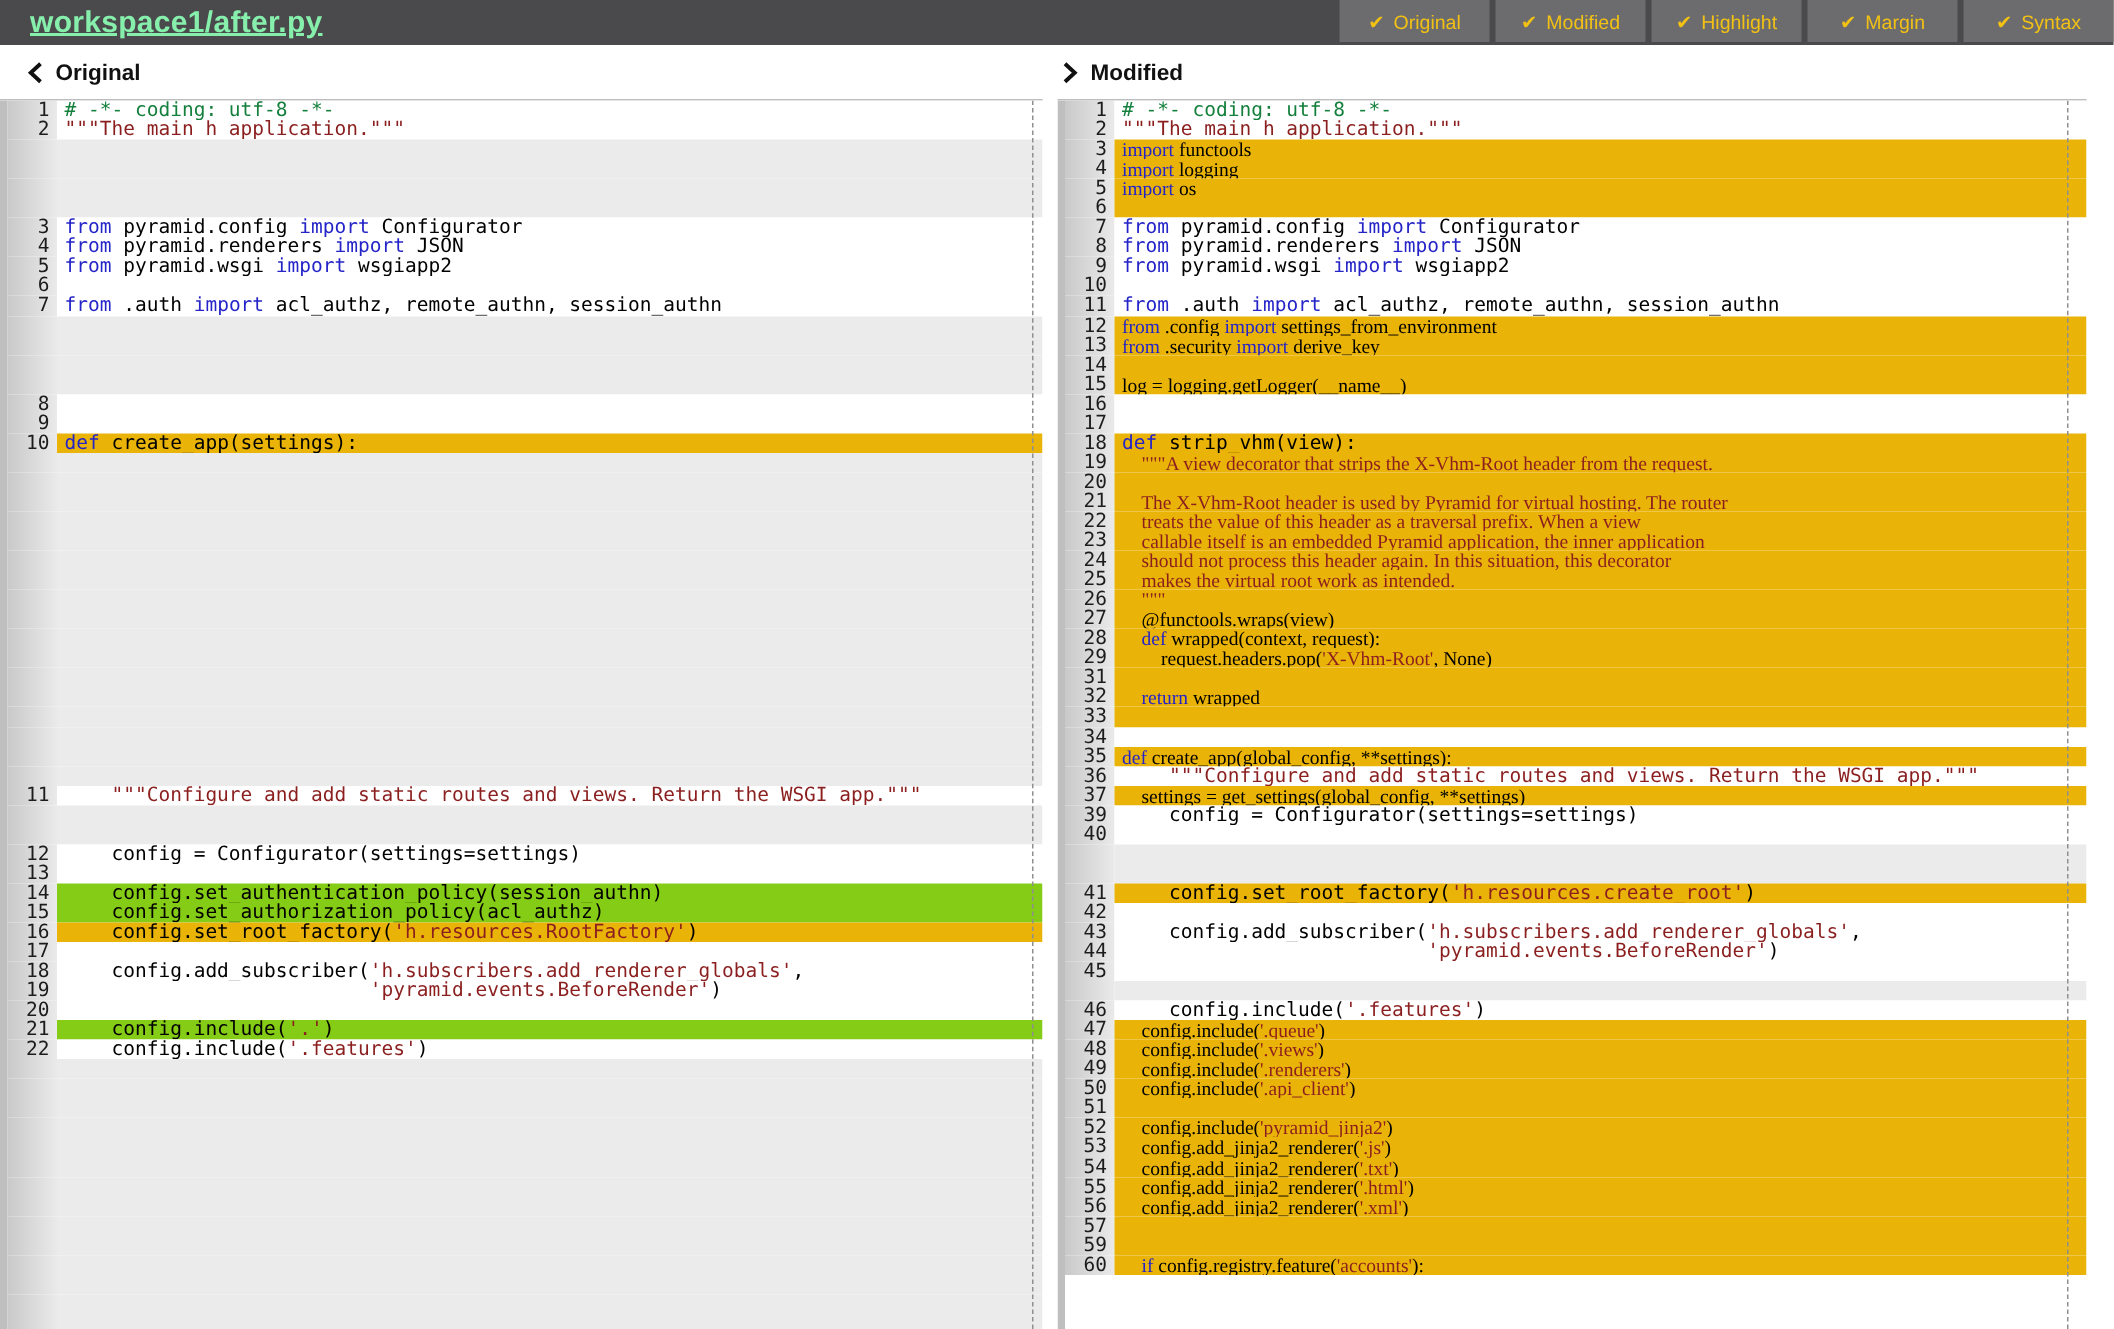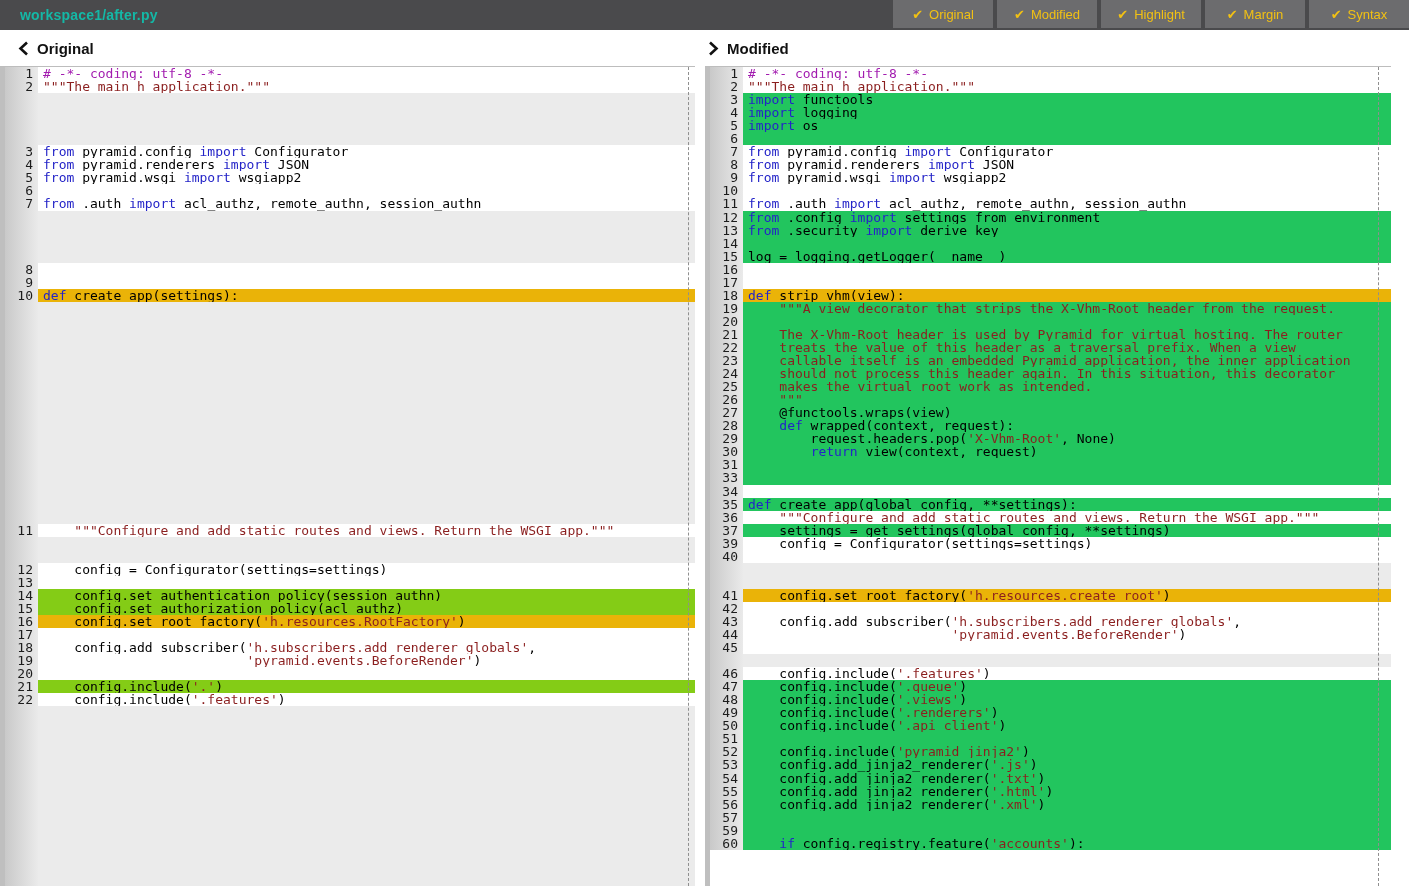--- a/index.html
+++ b/index.html
@@ -2,22 +2,22 @@
 <html><head>
 <meta charset="utf-8">
 <style>
   * { margin:0; padding:0; box-sizing:border-box; }
   html,body { width:1409px; height:886px; background:#ffffff; overflow:hidden;
               font-family:"Liberation Sans", sans-serif; }
   .window { position:absolute; top:0; left:0; width:1409px; height:886px; background:#fff; }
 
   
   .titlebar { position:absolute; top:0; left:0; width:1409px; height:30px; background:#4a4a4c; }
-  .titlebar .title { position:absolute; left:20px; top:0; line-height:30px; color:#14b8a6;
-                     font-weight:bold; font-size:14px; letter-spacing:0.2px; }
+  .titlebar .title { position:absolute; left:20px; top:0; line-height:30px; color:#86efac;
+                     font-weight:bold; font-size:20px; letter-spacing:0.2px;text-decoration:underline; }
   .toolbar { position:absolute; right:0; top:0; height:30px; display:flex; }
   .tbtn { width:100px; height:28px; margin-left:4px; background:#6c6c6e; color:#f2c113;
           font-size:13px; display:flex; align-items:center; justify-content:center;
           cursor:default; white-space:pre; }
   .tbtn .chk { margin-right:6px; }
 
   
   .paneheaders { position:absolute; top:30px; left:0; width:1409px; height:36px; background:#ffffff; }
   .phead { position:absolute; top:0; height:36px; display:flex; align-items:center;
            font-weight:bold; font-size:15px; color:#111; }
@@ -31,29 +31,29 @@
   .pane.right { left:705px; width:686px; }
   .strip { position:absolute; left:0; top:0; bottom:0; width:5px; background:#bfbfbf; }
   .rows { position:absolute; left:5px; top:0; right:0; }
   .row { display:flex; height:13.06px; }
   .gut { flex:0 0 33px; background:linear-gradient(to right,#c9c9c9,#eaeaea);
          font-family:"DejaVu Sans Mono", monospace; font-size:13px; line-height:13.06px;
          color:#1c1c1c; text-align:right; padding-right:5px; }
   .txt { flex:1 1 auto; font-family:"DejaVu Sans Mono", monospace; font-size:13px;
          line-height:13.06px; white-space:pre; overflow:hidden; color:#000; padding-left:5px; }
   .bg-w { background:#ffffff; }
-  .bg-a { background:#22c55e; }
+  .bg-a { background:#eab308;font-family:Liberation Serif, serif; }
   .bg-d { background:#84cc16; }
   .bg-c { background:#eab308; }
   .bg-f { background:#ebebeb; }
   .bg-e { background:#ebebeb; }
   .tk-t { color:#000000; }
   .tk-k { color:#2424c8; }
   .tk-s { color:#8b1f1f; }
-  .tk-c { color:#a21caf; }
+  .tk-c { color:#15803d; }
   .edgeline { position:absolute; top:0; bottom:0; width:0; border-left:1px dashed #8f8f8f;
               pointer-events:none; }
   .pane.left  .edgeline { left:688px; }
   .pane.right .edgeline { left:673px; }
 </style>
 </head>
 <body>
 
 <div class="window">
 
@@ -455,26 +455,26 @@
         </div>
         <div class="row">
           <span class="gut">28</span>
           <span class="txt bg-a"><span class="tk-t">    </span><span class="tk-k">def</span><span class="tk-t"> wrapped(context, request):</span></span>
         </div>
         <div class="row">
           <span class="gut">29</span>
           <span class="txt bg-a"><span class="tk-t">        request.headers.pop(</span><span class="tk-s">'X-Vhm-Root'</span><span class="tk-t">, None)</span></span>
         </div>
         <div class="row">
-          <span class="gut">30</span>
-          <span class="txt bg-a"><span class="tk-t">        </span><span class="tk-k">return</span><span class="tk-t"> view(context, request)</span></span>
-        </div>
-        <div class="row">
           <span class="gut">31</span>
           <span class="txt bg-a"></span>
+        </div>
+        <div class="row">
+          <span class="gut">32</span>
+          <span class="txt bg-a"><span class="tk-t">    </span><span class="tk-k">return</span><span class="tk-t"> wrapped</span></span>
         </div>
         <div class="row">
           <span class="gut">33</span>
           <span class="txt bg-a"></span>
         </div>
         <div class="row">
           <span class="gut">34</span>
           <span class="txt bg-w"></span>
         </div>
         <div class="row">

